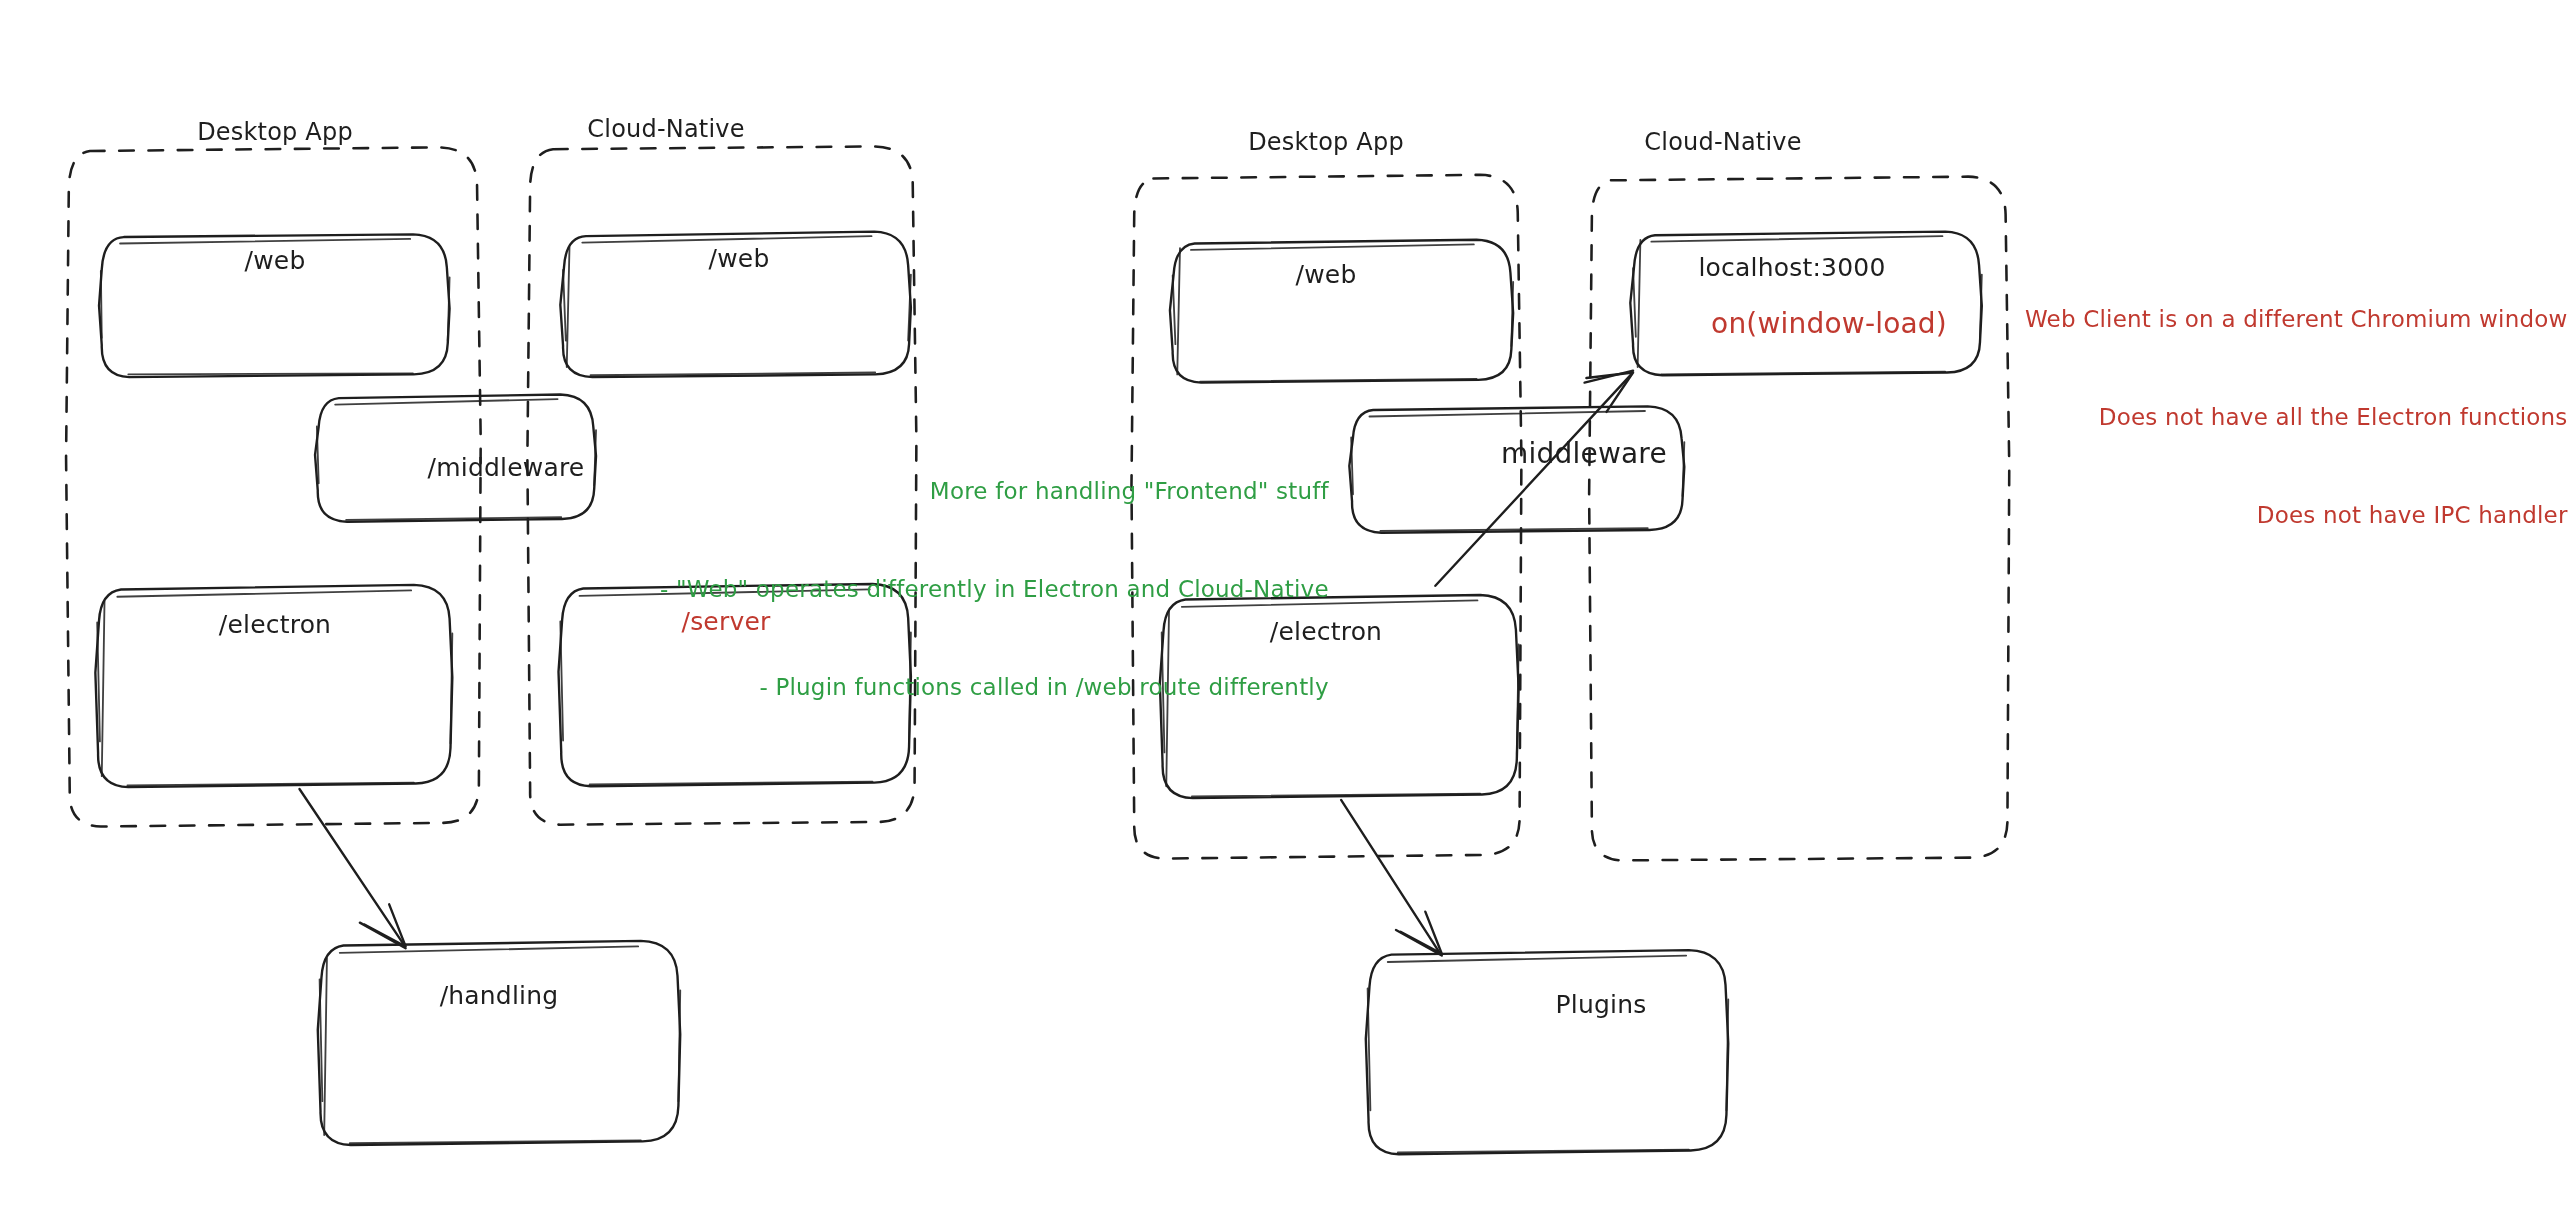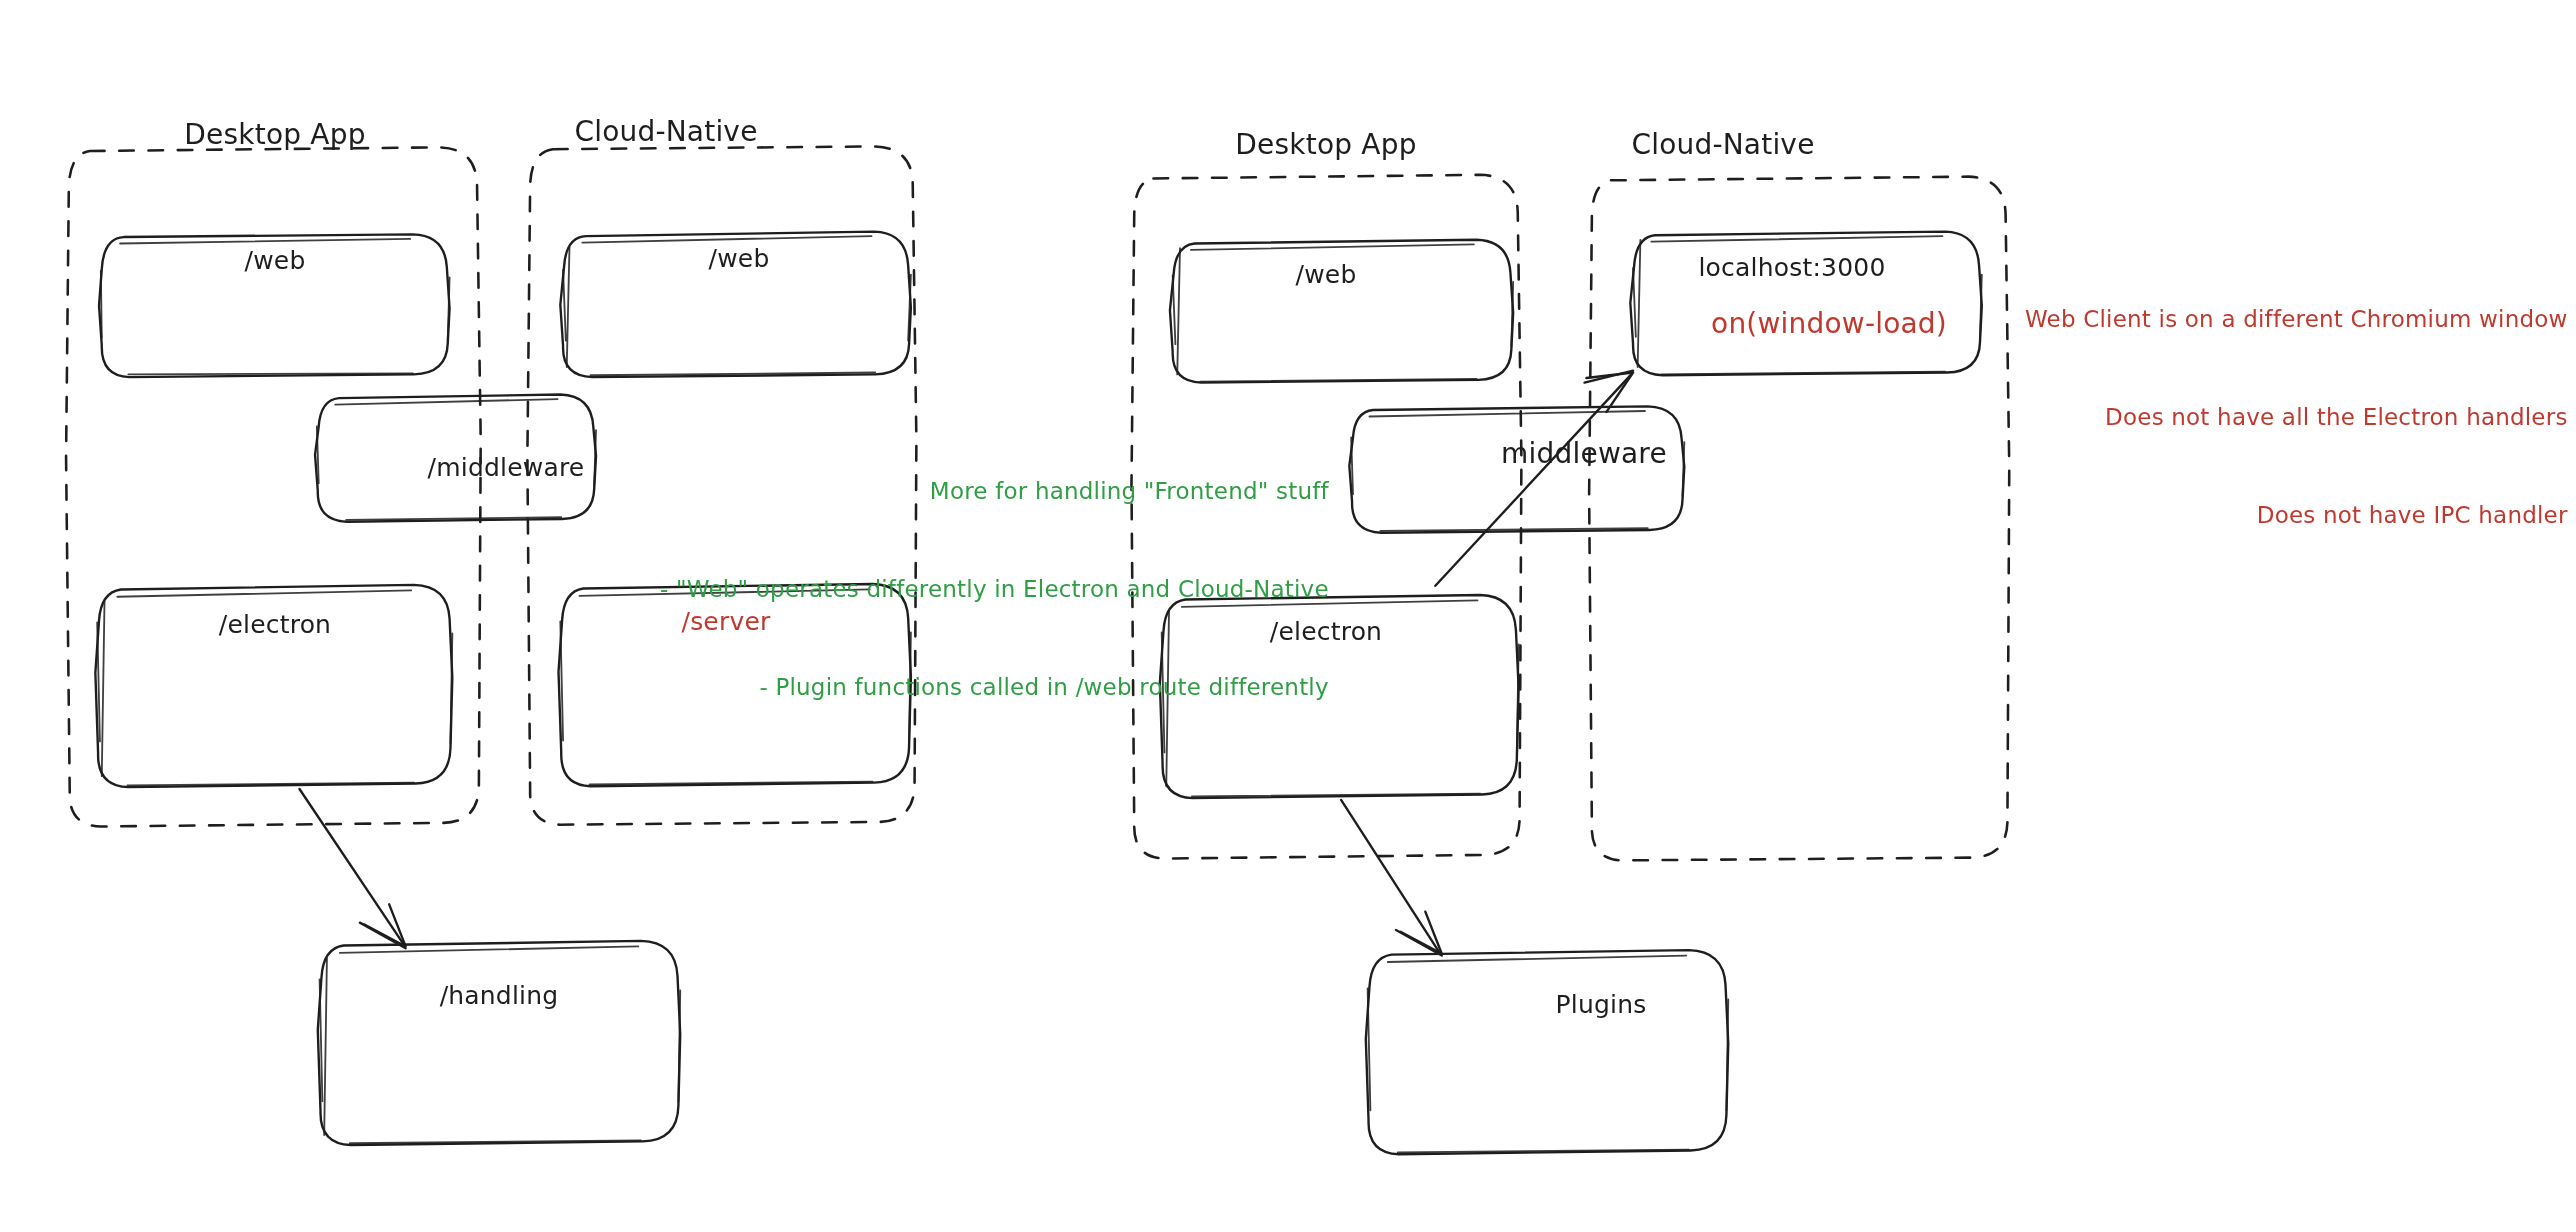--- a/index.html
+++ b/index.html
@@ -26,21 +26,21 @@
   .txt {
     position: absolute;
     white-space: pre;
     color: #1e1e1e;
     font-family: "DejaVu Sans", sans-serif;
     line-height: 1.25;
     letter-spacing: 0.2px;
     text-align: right;
   }
   .group-label {
-    font-size: 28px;
+    font-size: 24px;
     text-align: center;
     transform: translateX(-50%);
   }
   .node-label {
     font-size: 25px;
     text-align: left;
     transform: translateX(-50%);
   }
   .node-label.small {
     font-size: 28px;
@@ -192,16 +192,16 @@
 <div class="txt hand node-label small red" style="left:1829px; top:306px;">on(window-load)</div>
 
 <div class="txt hand node-label small" style="left:1584px; top:436px;">middleware</div>
 
 <div class="txt hand node-label" style="left:1326px; top:616px;">/electron</div>
 
 <div class="txt hand node-label" style="left:1601px; top:989px;">Plugins</div>
 
 <div class="txt hand note red" style="left:2025px; top:238px;">
   <div>Web Client is on a different Chromium window</div>
-  <div>Does not have all the Electron handlers</div>
+  <div>Does not have all the Electron functions</div>
   <div>Does not have IPC handler</div>
 </div>
 
 
 </body></html>

